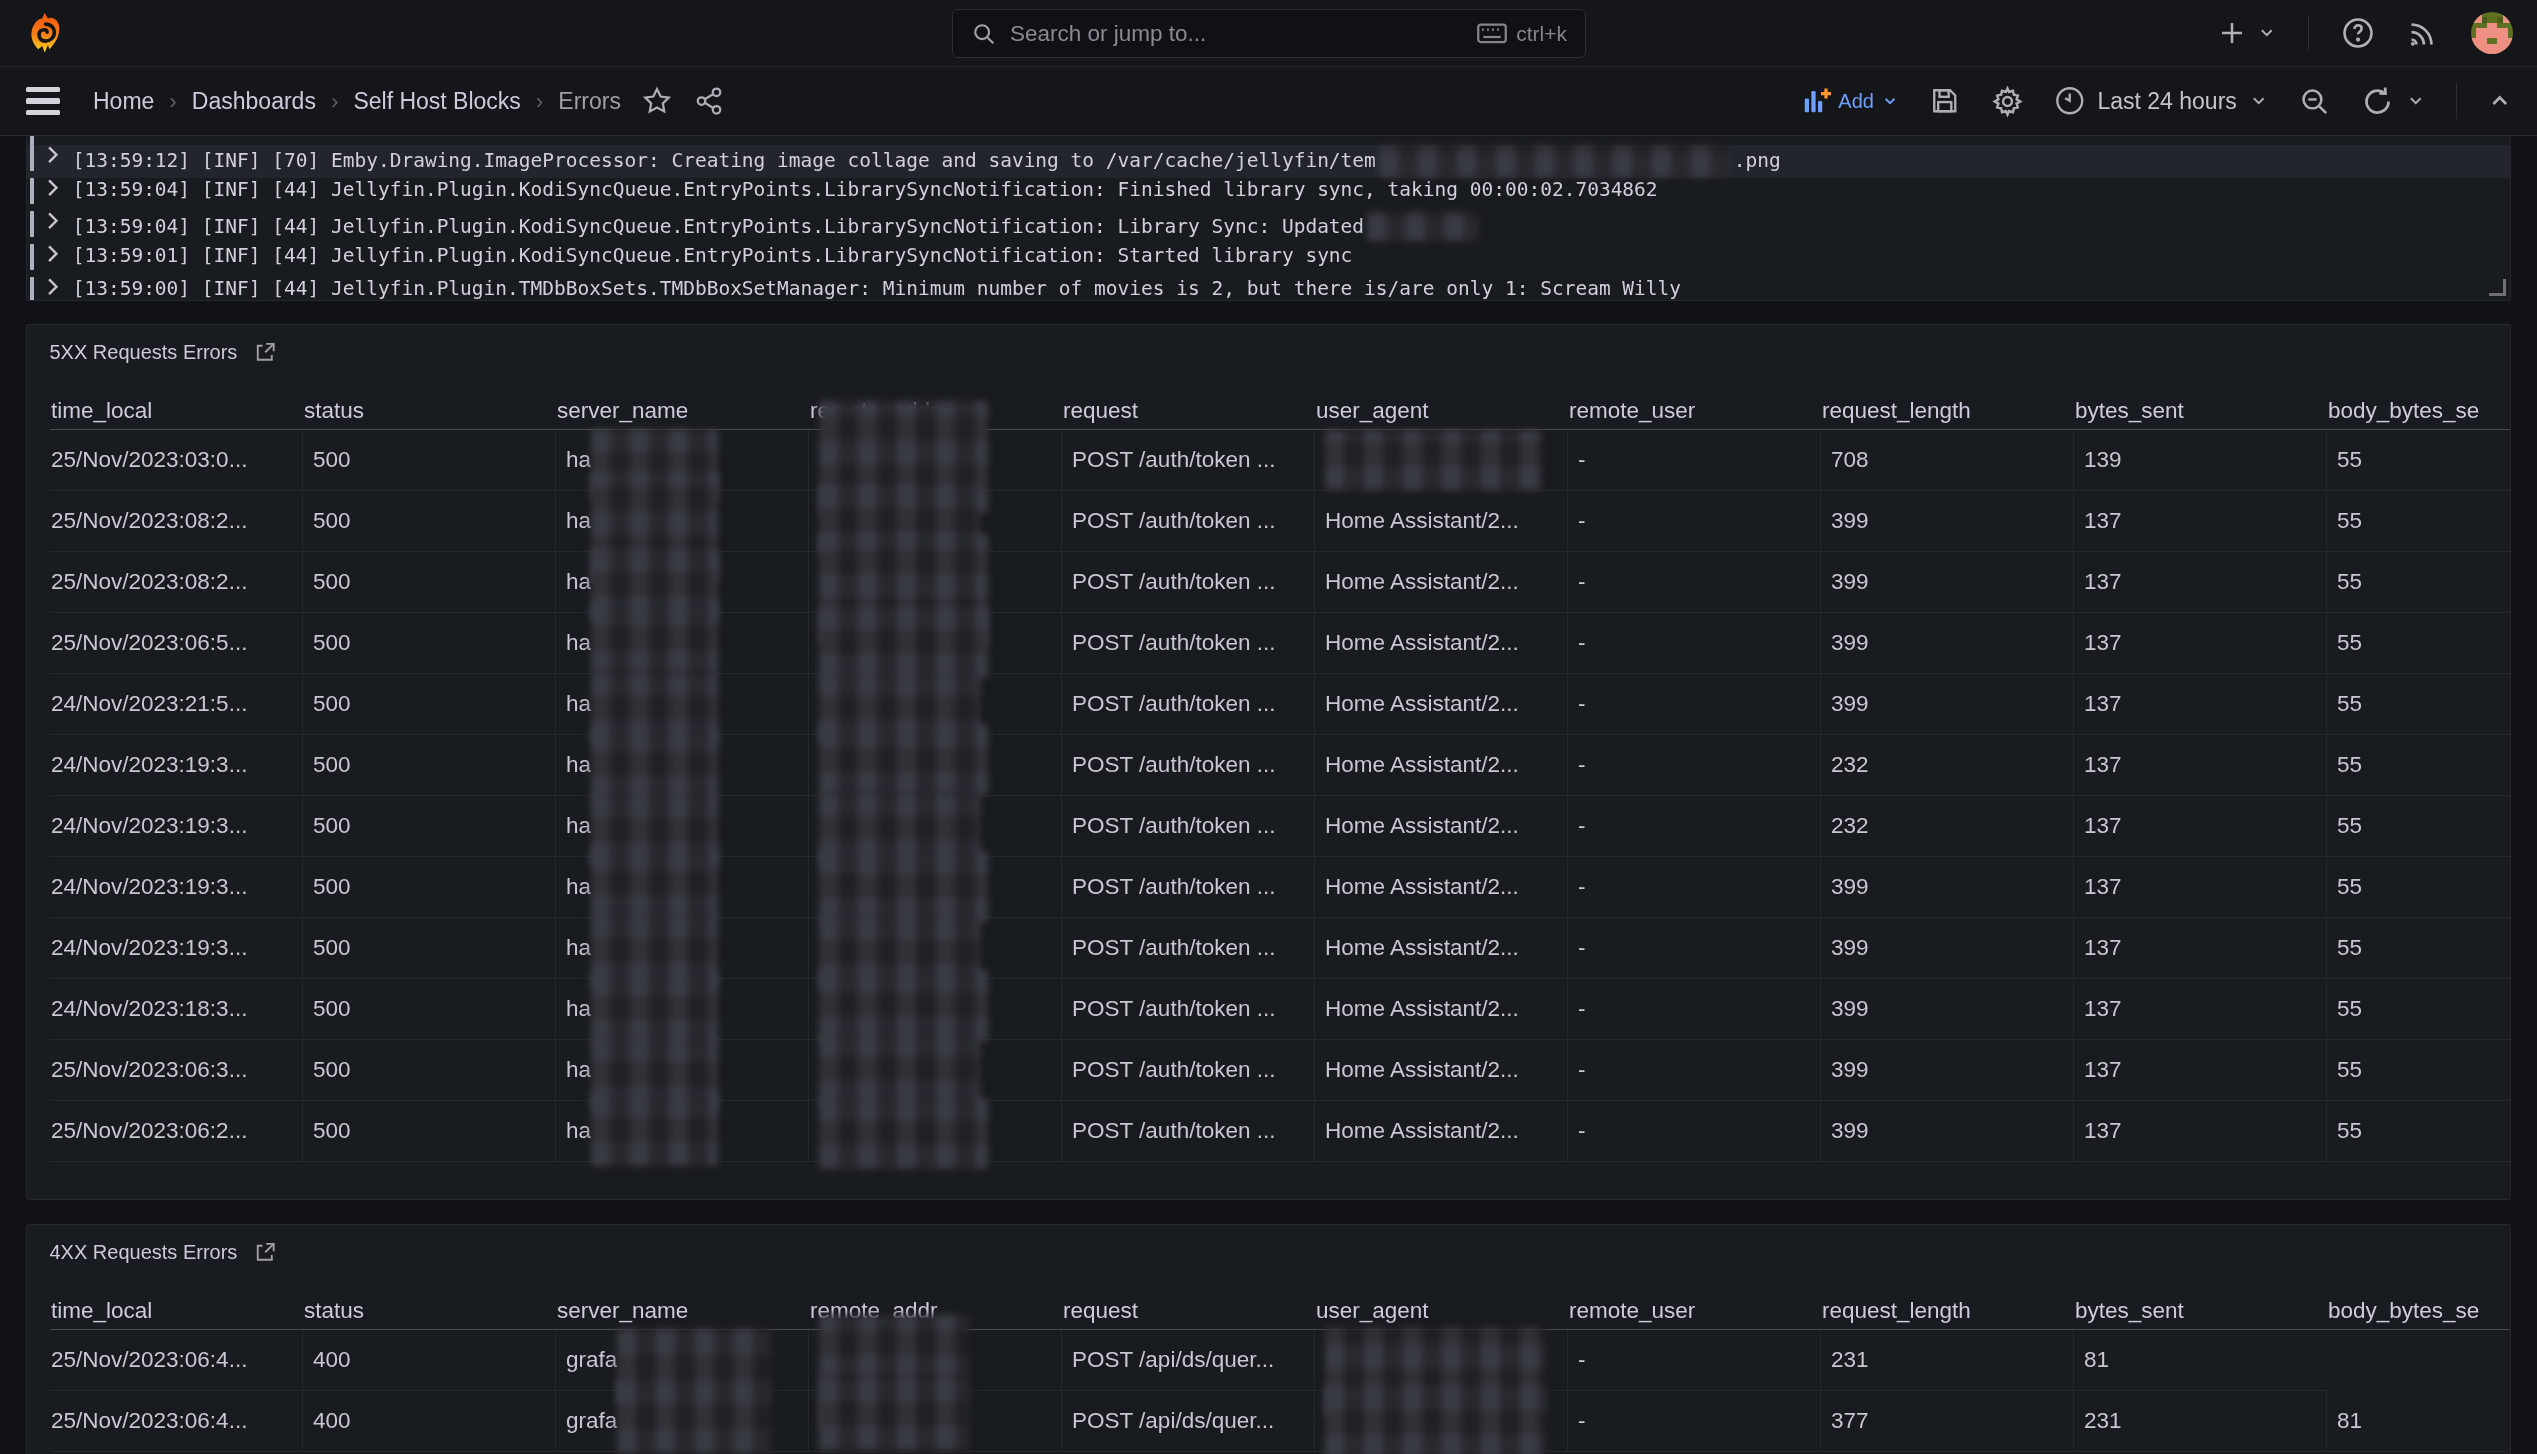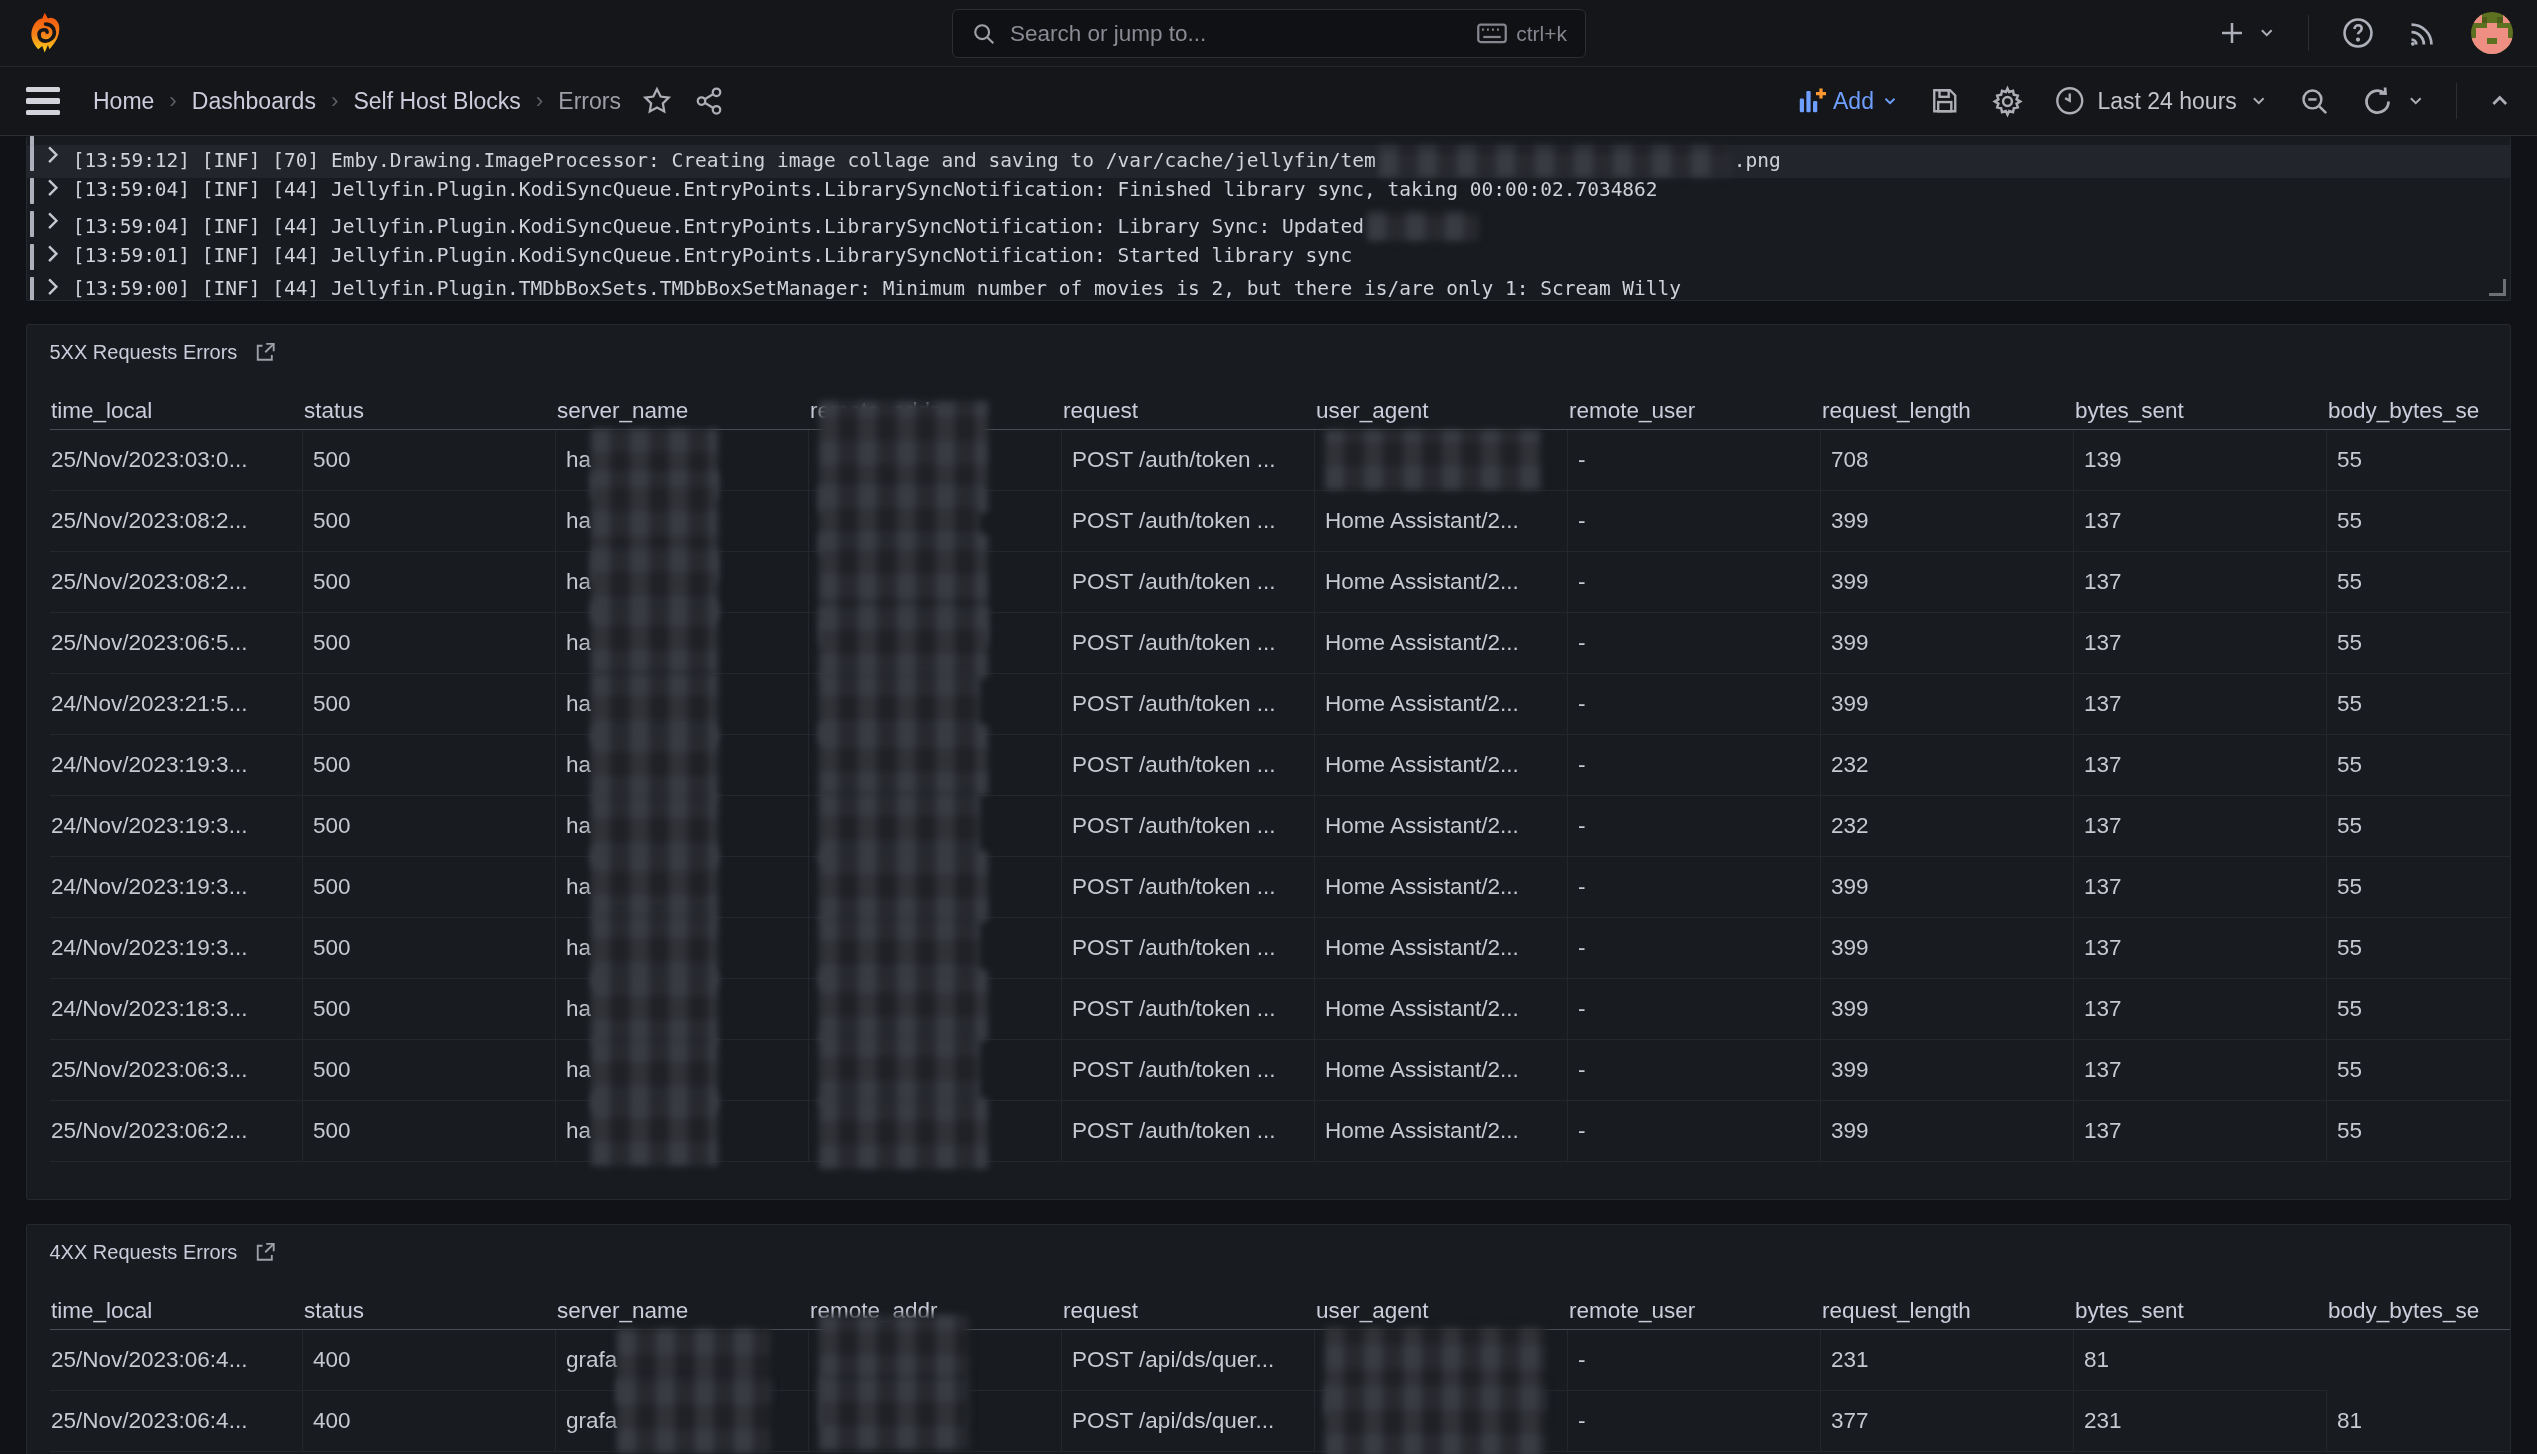--- a/index.html
+++ b/index.html
@@ -19,27 +19,27 @@
   .kbd-hint { display:flex; align-items:center; gap:9px; color:#84858e; font-size:21px; }
   .topbar-right { margin-left:auto; display:flex; align-items:center; gap:31.5px; }
   .vdiv { width:0.7px; height:36px; background:#2c2e33; }
   .avatar { width:42px; height:42px; border-radius:50%; overflow:hidden; }
 
   
   .navbar { height:69px; background:#15161a; border-bottom:1.5px solid #2c2e33;
     display:flex; align-items:center; padding:0 26px; }
   .burger { display:flex; flex-direction:column; gap:6.7px; margin-right:33px; cursor:pointer; }
   .burger i { display:block; width:34px; height:5.2px; background:#d2d3db; border-radius:1.5px; }
-  .crumbs { display:flex; align-items:flex-start; gap:15px; font-size:23px; }
+  .crumbs { display:flex; align-items:flex-end; gap:15px; font-size:23px; }
   .crumb { color:#ccccdc; cursor:pointer; }
   .crumb.current { color:#9d9ea7; }
   .crumb-sep { color:#5e5f66; font-size:22.5px; }
   .crumb-icons { display:flex; align-items:center; gap:22.5px; margin-left:21px; }
   .nav-right { margin-left:auto; display:flex; align-items:center; gap:30px; }
-  .addbtn { display:flex; align-items:center; gap:7.5px; color:#6e9fff; font-size:23px; font-weight:500; cursor:pointer; }
+  .addbtn { display:flex; align-items:center; gap:7.5px; color:#6e9fff; font-size:20px; font-weight:500; cursor:pointer; }
   .timepick { display:flex; align-items:center; gap:12px; color:#c4c5cc; font-size:23px; cursor:pointer; }
   .icon-btn { display:flex; align-items:center; justify-content:center; cursor:pointer; }
 
   
   .dashboard { position:absolute; left:0; right:0; top:136px; bottom:0; padding:0 26px; }
   .panel { background:#181b1f; border:0.7px solid #26282e; border-radius:2.2px; position:relative; }
 
   
   .log-panel { height:165px; border-top:none; overflow:hidden; margin-bottom:22.5px; }
   .log-line { display:flex; align-items:flex-start; height:33px; padding-left:3px; cursor:pointer; }

